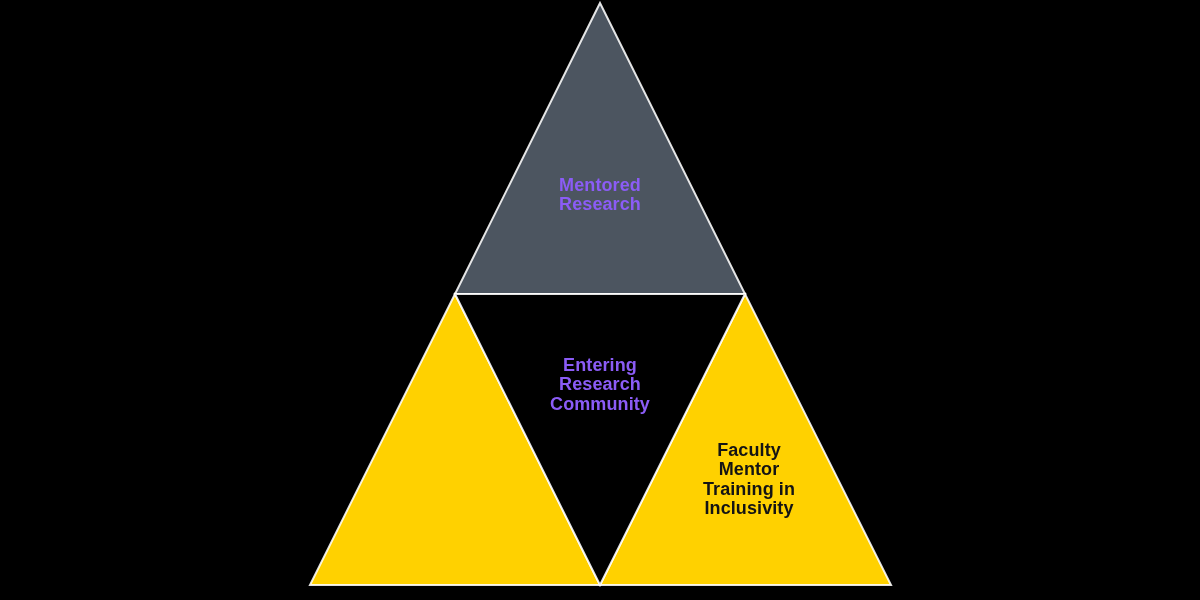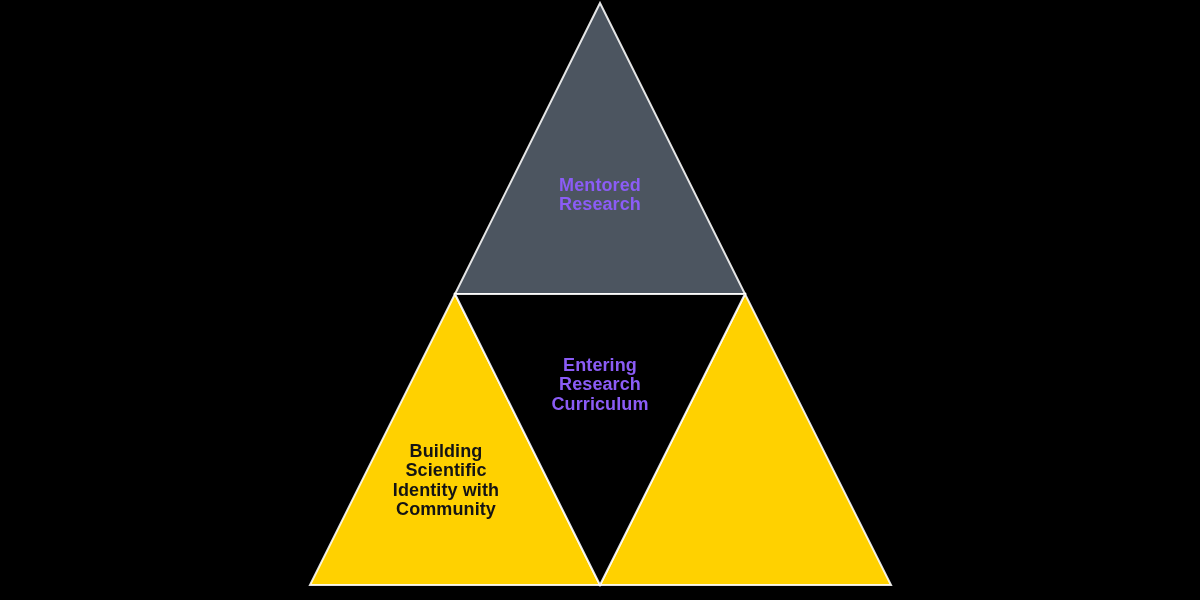--- a/index.html
+++ b/index.html
@@ -55,21 +55,21 @@
     <polygon points="455,294 310,585 600,585" fill="#FFD100"></polygon>
     <polygon points="745,294 600,585 891,585" fill="#FFD100"></polygon>
     <polygon points="455,294 745,294 600,585" fill="#000000"></polygon>
   </svg>
 
   <div class="label gold" id="label-top">Mentored
 Research</div>
 
   <div class="label gold" id="label-center">Entering
 Research
-Curriculum</div>
-
-  <div class="label dark" id="label-left">Building
-Scientific
-Identity with
 Community</div>
 
+
+  <div class="label dark" id="label-right">Faculty
+Mentor
+Training in
+Inclusivity</div>
 
 </div>
 
 </body></html>

